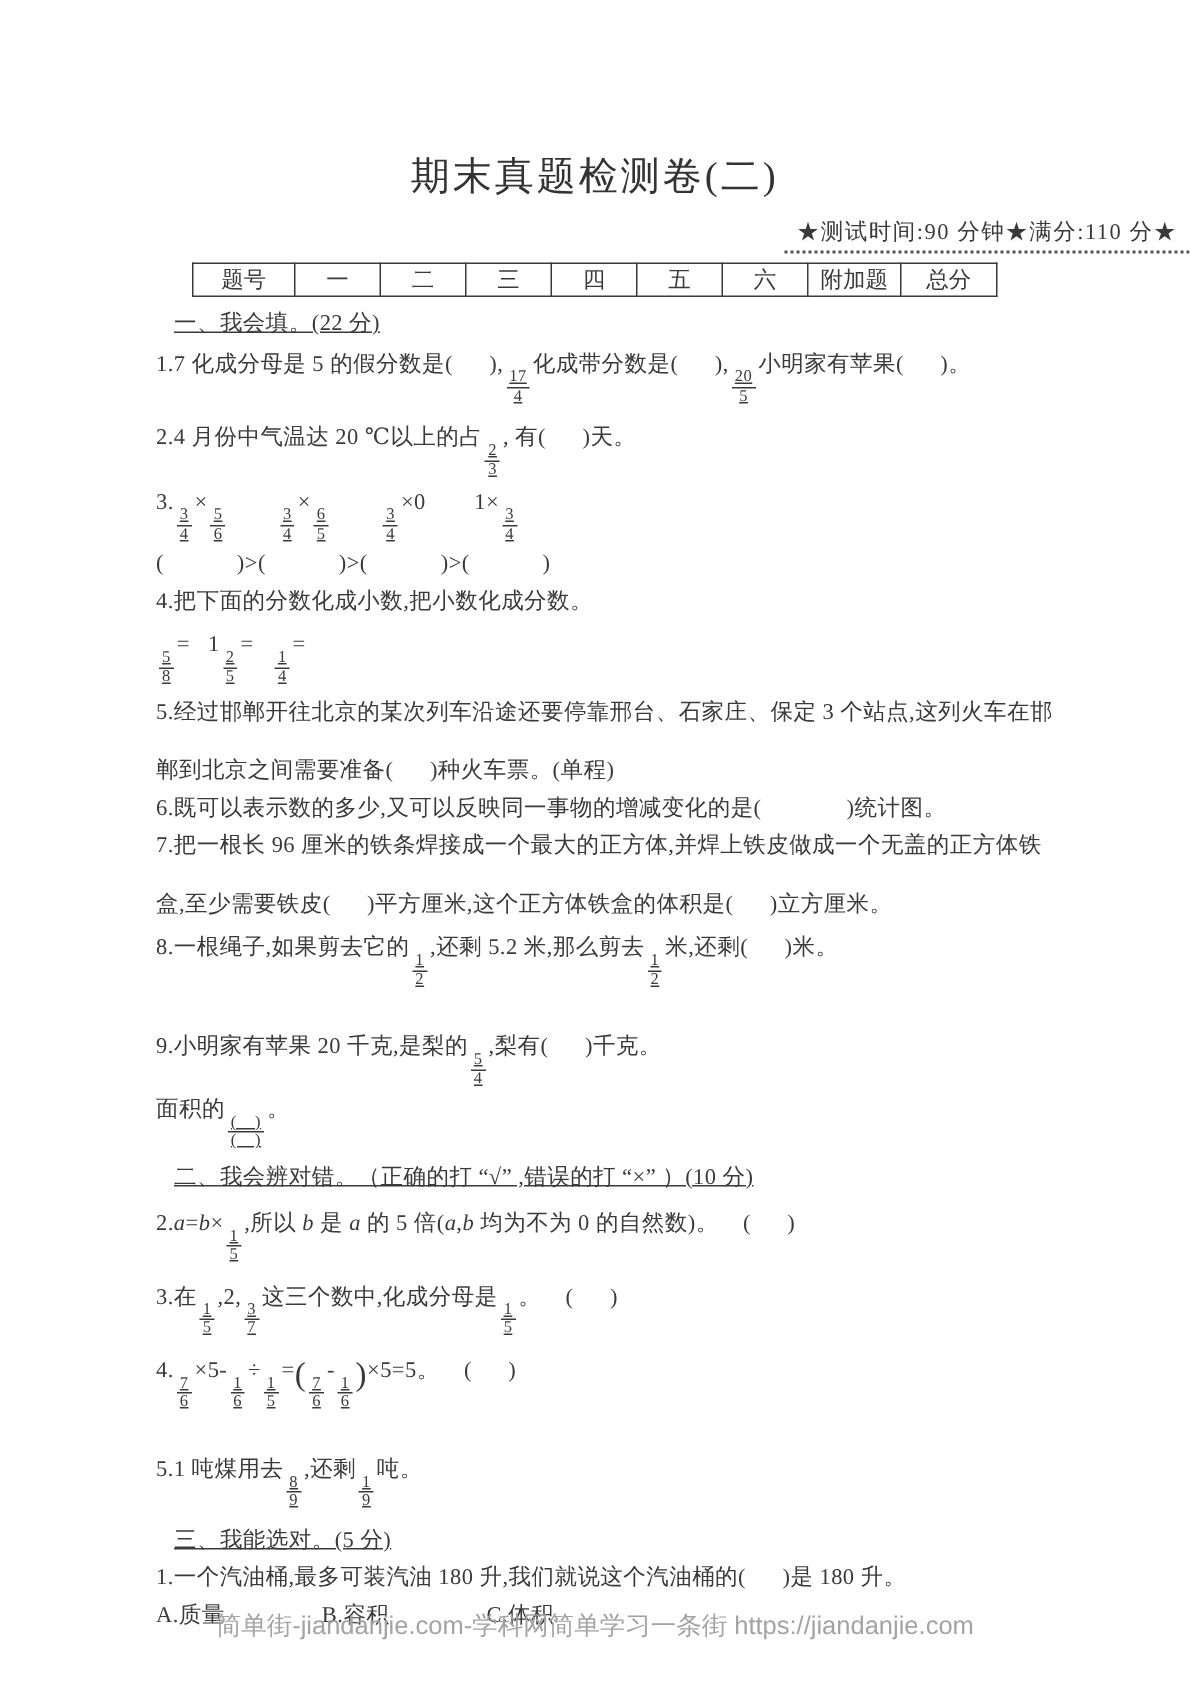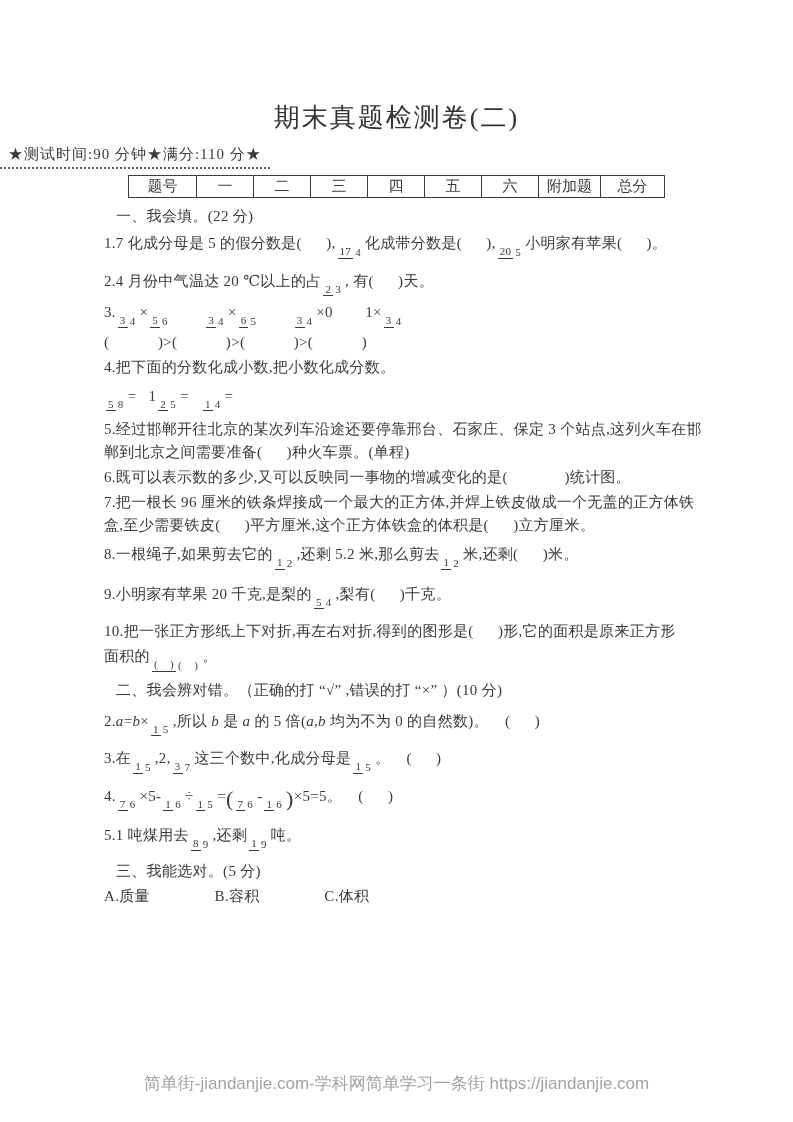--- a/index.html
+++ b/index.html
@@ -3,39 +3,39 @@
 <meta charset="utf-8">
 <style>
   * { margin:0; padding:0; box-sizing:border-box; }
   html,body { background:#ffffff; }
   body { width:793px; height:1122px; position:relative; overflow:hidden;
          font-family:"Liberation Serif","DejaVu Serif",serif; color:#3a3a3a; }
   .page { position:absolute; inset:0; background:#ffffff; }
 
   .title { text-align:center; margin-top:100px; font-size:26px; font-weight:500;
            letter-spacing:2px; color:#333; }
-  .subtitle-wrap { text-align:left; margin-top:10px; }
+  .subtitle-wrap { text-align:right; margin-top:10px; }
   .subtitle { display:inline-block; font-size:15px; padding:0 8px 3px 8px;
               border-bottom:2px dotted #555; letter-spacing:1px; }
 
   table.score-table { border-collapse:collapse; margin:6px auto 0 auto; width:536px;
                       table-layout:fixed; }
   table.score-table td { border:1.5px solid #3a3a3a; height:22px; text-align:center;
                          font-size:15px; padding:0 2px;margin-top:12px; }
 
   .content { padding:4px 88px 0 104px; }
   .line { font-size:15px; line-height:21px; letter-spacing:0.3px; }
   .line span { white-space:pre-wrap; }
-  .heading { padding-left:12px; }
+  .heading { padding-left:12px;text-decoration:underline; }
 
-  .mt2{margin-top:2px}.mt4{margin-top:4px}.mt6{margin-top:6px}.mt8{margin-top:8px}
-  .mt10{margin-top:10px}.mt12{margin-top:12px}.mt14{margin-top:14px}
+  .mt2{margin-top:18px}.mt4{margin-top:4px}.mt6{margin-top:6px}.mt8{margin-top:8px}
+  .mt10{margin-top:10px}.mt12{margin-top:12px}.mt14{margin-top:29px}
 
-  .frac { display:inline-flex; flex-direction:row; align-items:center;
-          vertical-align:-7px; line-height:1.05; font-size:11px; margin:0 2px; }
+  .frac { display:inline-flex; flex-direction:column; align-items:center;
+          vertical-align:-7px; line-height:1.05; font-size:11px; margin:0 2px;text-decoration:underline; }
   .frac .fn { border-bottom:1px solid #3a3a3a; padding:0 2px; }
   .frac .fd { padding:0 2px; }
   .iv { font-style:italic; }
   .bigp { font-size:22px; line-height:1; vertical-align:-5px; }
 
   .footer { position:absolute; left:0; right:0; top:1072px; text-align:center;
             color:#a3a3a3; font-size:17px;
             font-family:"Liberation Sans","DejaVu Sans",sans-serif; }
 </style>
 </head>
@@ -84,26 +84,26 @@
     <div class="line mt4"><span>(            )&gt;(            )&gt;(            )&gt;(            )</span></div>
     <div class="line mt4"><span>4.把下面的分数化成小数,把小数化成分数。</span></div>
     <div class="line mt8"><span class="frac"><span class="fn">5</span><span class="fd">8</span></span><span>=   1</span><span class="frac"><span class="fn">2</span><span class="fd">5</span></span><span>=   </span><span class="frac"><span class="fn">1</span><span class="fd">4</span></span><span>=</span></div>
     <div class="line mt8"><span>5.经过邯郸开往北京的某次列车沿途还要停靠邢台、石家庄、保定 3 个站点,这列火车在邯</span></div>
     <div class="line mt2"><span>郸到北京之间需要准备(      )种火车票。(单程)</span></div>
     <div class="line mt4"><span>6.既可以表示数的多少,又可以反映同一事物的增减变化的是(              )统计图。</span></div>
     <div class="line mt4"><span>7.把一根长 96 厘米的铁条焊接成一个最大的正方体,并焊上铁皮做成一个无盖的正方体铁</span></div>
     <div class="line mt2"><span>盒,至少需要铁皮(      )平方厘米,这个正方体铁盒的体积是(      )立方厘米。</span></div>
     <div class="line mt8"><span>8.一根绳子,如果剪去它的</span><span class="frac"><span class="fn">1</span><span class="fd">2</span></span><span>,还剩 5.2 米,那么剪去</span><span class="frac"><span class="fn">1</span><span class="fd">2</span></span><span>米,还剩(      )米。</span></div>
     <div class="line mt14"><span>9.小明家有苹果 20 千克,是梨的</span><span class="frac"><span class="fn">5</span><span class="fd">4</span></span><span>,梨有(      )千克。</span></div>
-    <div class="line mt12"><span>10.把一张正方形纸上下对折,再左右对折,得到的图形是(      )形,它的面积是原来正方形</span></div>
     <div class="line mt4"><span>面积的</span><span class="frac"><span class="fn">(    )</span><span class="fd">(    )</span></span><span>。</span></div>
     <div class="line heading mt8"><span>二、我会辨对错。（正确的打 “√” ,错误的打 “×” ）(10 分)</span></div>
     <div class="line mt10"><span>2.</span><span class="iv">a</span><span>=</span><span class="iv">b</span><span>×</span><span class="frac"><span class="fn">1</span><span class="fd">5</span></span><span>,所以 </span><span class="iv">b</span><span> 是 </span><span class="iv">a</span><span> 的 5 倍(</span><span class="iv">a</span><span>,</span><span class="iv">b</span><span> 均为不为 0 的自然数)。    (      )</span></div>
     <div class="line mt12"><span>3.在</span><span class="frac"><span class="fn">1</span><span class="fd">5</span></span><span>,2,</span><span class="frac"><span class="fn">3</span><span class="fd">7</span></span><span>这三个数中,化成分母是</span><span class="frac"><span class="fn">1</span><span class="fd">5</span></span><span>。    (      )</span></div>
     <div class="line mt12"><span>4.</span><span class="frac"><span class="fn">7</span><span class="fd">6</span></span><span>×5-</span><span class="frac"><span class="fn">1</span><span class="fd">6</span></span><span>÷</span><span class="frac"><span class="fn">1</span><span class="fd">5</span></span><span>=</span><span class="bigp">(</span><span class="frac"><span class="fn">7</span><span class="fd">6</span></span><span>-</span><span class="frac"><span class="fn">1</span><span class="fd">6</span></span><span class="bigp">)</span><span>×5=5。    (      )</span></div>
     <div class="line mt14"><span>5.1 吨煤用去</span><span class="frac"><span class="fn">8</span><span class="fd">9</span></span><span>,还剩</span><span class="frac"><span class="fn">1</span><span class="fd">9</span></span><span>吨。</span></div>
     <div class="line heading mt10"><span>三、我能选对。(5 分)</span></div>
+    <div class="line mt4"><span>1.一个汽油桶,最多可装汽油 180 升,我们就说这个汽油桶的(      )是 180 升。</span></div>
     <div class="line mt4"><span>A.质量                B.容积                C.体积</span></div>
 
   </div>
 
   <div class="footer">简单街-jiandanjie.com-学科网简单学习一条街 https://jiandanjie.com</div>
 </div>
 
 </body></html>

